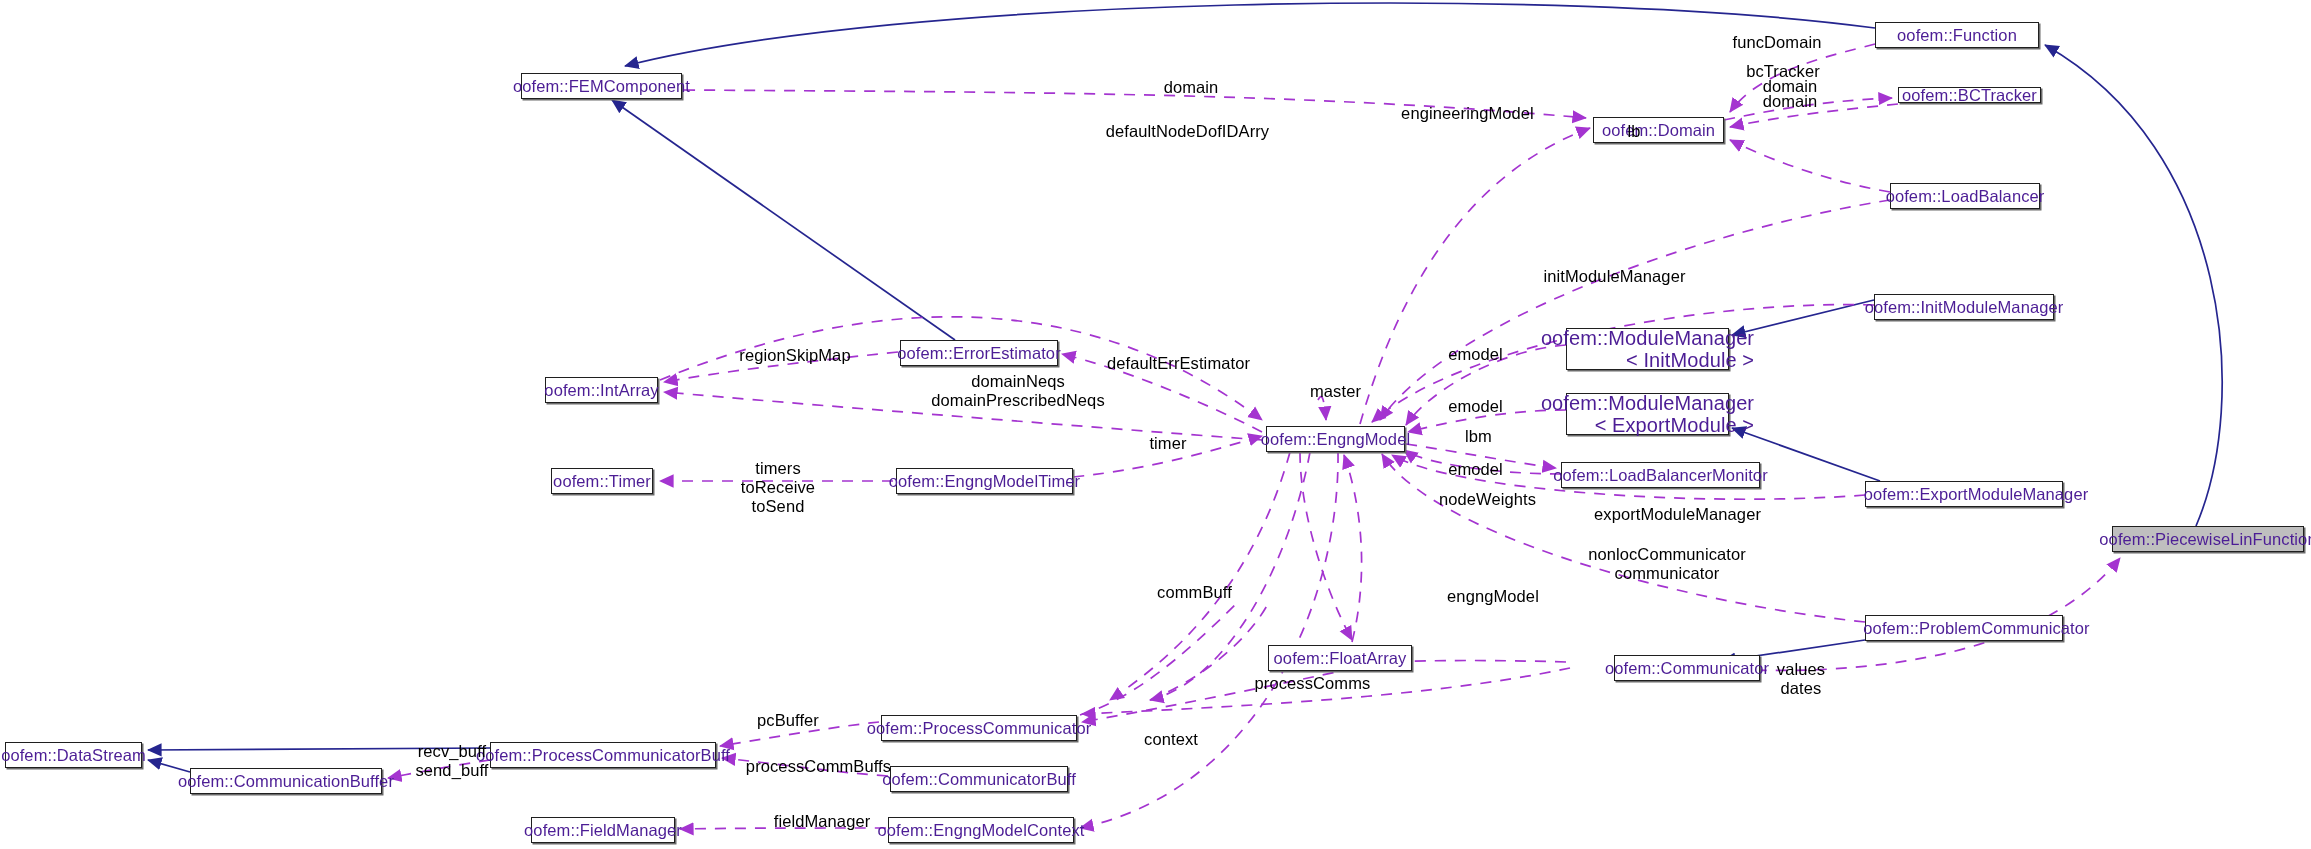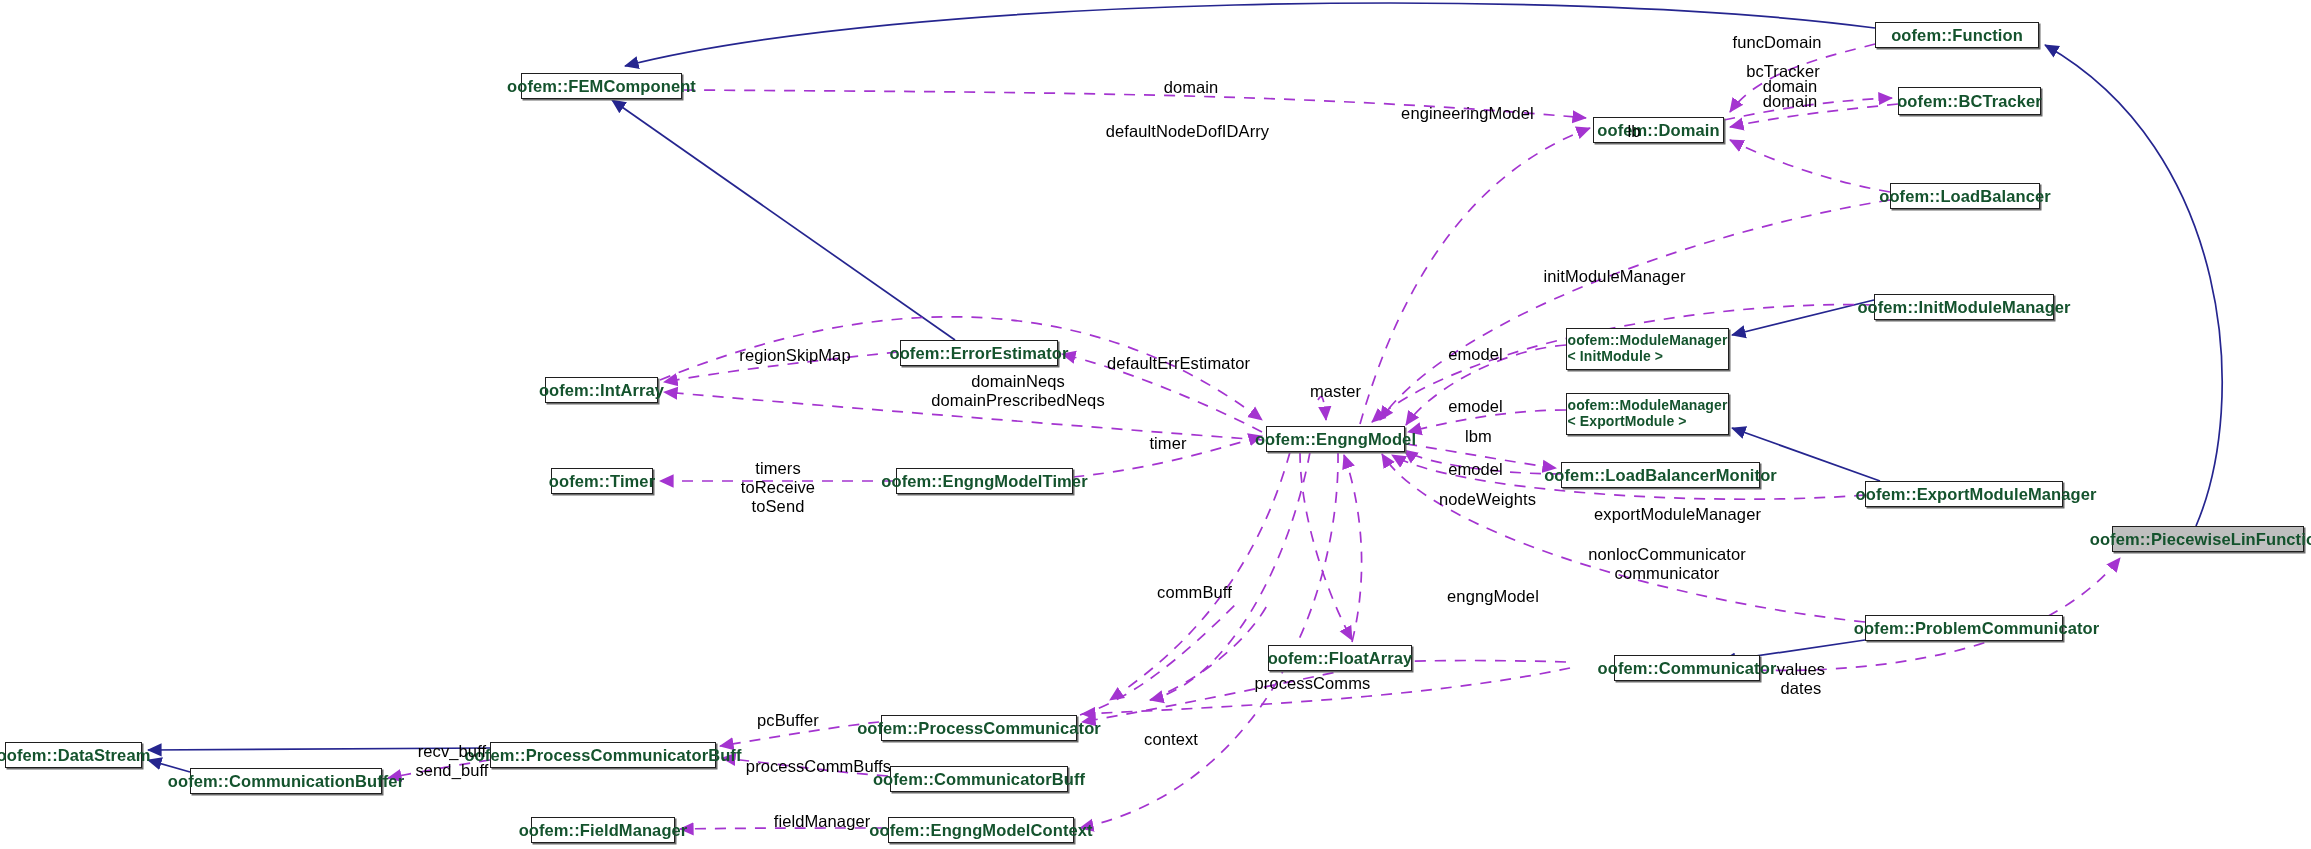--- a/index.html
+++ b/index.html
@@ -2,25 +2,25 @@
 <html><head>
 <meta charset="utf-8">
 <title>oofem::PiecewiseLinFunction Collaboration diagram</title>
 <style>
   html,body{margin:0;padding:0;background:#ffffff;}
   body{font-family:"Liberation Sans","DejaVu Sans",sans-serif;}
   #diagram{position:relative;width:2311px;height:849px;background:#ffffff;overflow:hidden;}
   #edges{position:absolute;left:0;top:0;width:2311px;height:849px;}
   .node{position:absolute;box-sizing:border-box;background:#ffffff;
         border:1px solid #1f1f1f;display:flex;align-items:center;justify-content:center;
-        text-align:left;color:#14532d;font-size:16.5px;line-height:1.12;
+        text-align:right;color:#4c1d95;font-size:16.5px;line-height:1.12;
         letter-spacing:0.1px;white-space:pre;
-        box-shadow:1.5px 1.5px 0 0 #6b6b6b;font-weight:bold;}
+        box-shadow:1.5px 1.5px 0 0 #6b6b6b;}
   .node.highlight{background:#bfbfbf;}
-  .node.two-line{font-size:14px;}
+  .node.two-line{font-size:20px;}
   .edge-label{position:absolute;color:#000000;font-size:16.5px;line-height:1.16;
         white-space:pre;text-align:center;letter-spacing:0.1px;}
 </style>
 </head>
 <body>
 
 <div id="diagram">
 
   <svg id="edges" viewBox="0 0 2311 849" width="2311" height="849" xmlns="http://www.w3.org/2000/svg">
     <defs>
@@ -123,21 +123,21 @@
     </g>
 
     <g fill="none" stroke="#a434d0" stroke-width="1.7" stroke-dasharray="11,9">
       <path d="M1080,715 C1130,700 1180,660 1240,600"></path>
       <path d="M1150,700 C1200,680 1250,640 1270,600"></path>
     </g>
   </svg>
 
   <div class="node" style="left:1875px;top:22px;width:164px;height:26px;">oofem::Function</div>
   <div class="node" style="left:521px;top:73px;width:161px;height:26px;">oofem::FEMComponent</div>
-  <div class="node" style="left:1898px;top:87px;width:143px;height:28px;">oofem::BCTracker</div>
+  <div class="node" style="left:1898px;top:87px;width:143px;height:16px;">oofem::BCTracker</div>
   <div class="node" style="left:1593px;top:117px;width:131px;height:26px;">oofem::Domain</div>
   <div class="node" style="left:1890px;top:183px;width:150px;height:26px;">oofem::LoadBalancer</div>
   <div class="node" style="left:1874px;top:294px;width:180px;height:26px;">oofem::InitModuleManager</div>
   <div class="node two-line" style="left:1566px;top:328px;width:163px;height:42px;">oofem::ModuleManager
 &lt; InitModule &gt;</div>
   <div class="node" style="left:900px;top:340px;width:158px;height:26px;">oofem::ErrorEstimator</div>
   <div class="node" style="left:545px;top:377px;width:113px;height:26px;">oofem::IntArray</div>
   <div class="node two-line" style="left:1566px;top:393px;width:163px;height:42px;">oofem::ModuleManager
 &lt; ExportModule &gt;</div>
   <div class="node" style="left:1266px;top:426px;width:139px;height:26px;">oofem::EngngModel</div>

